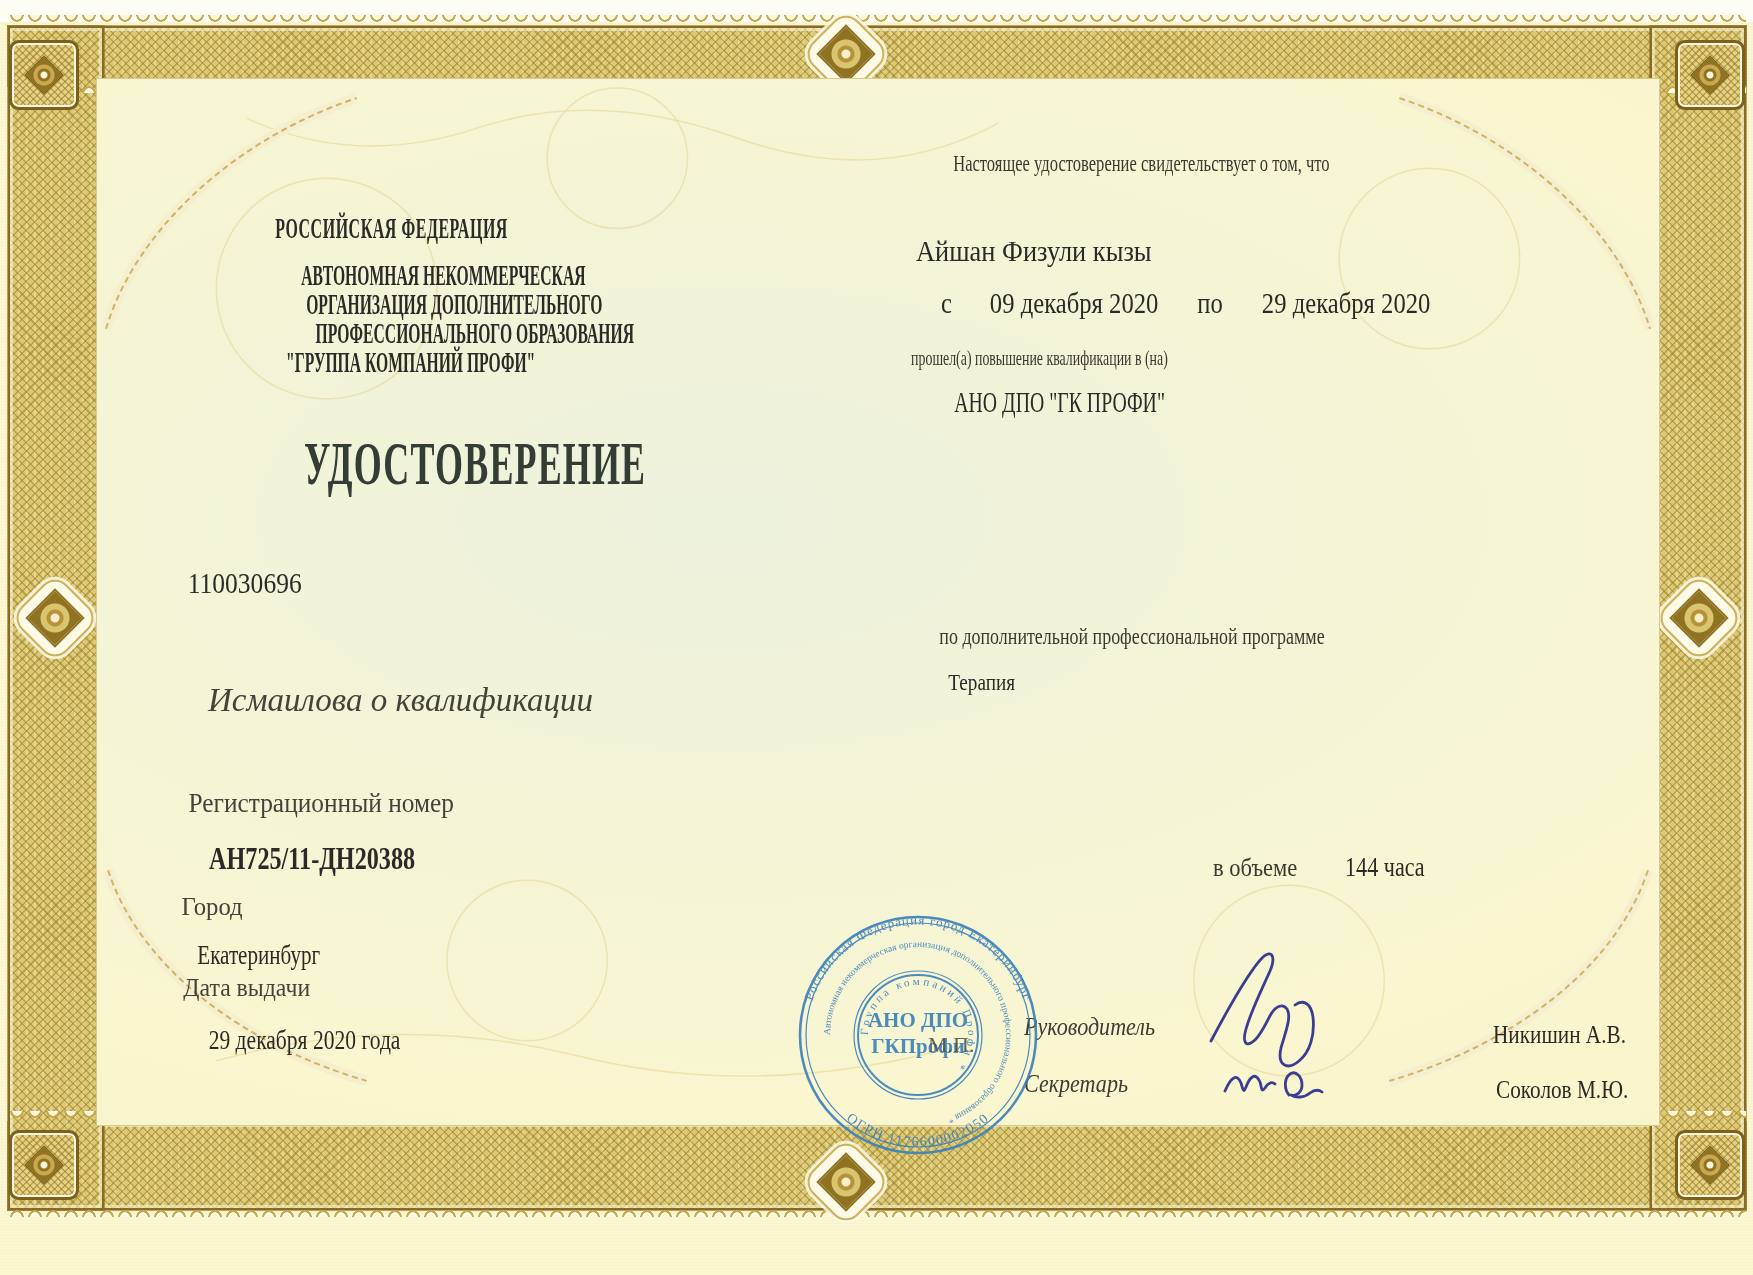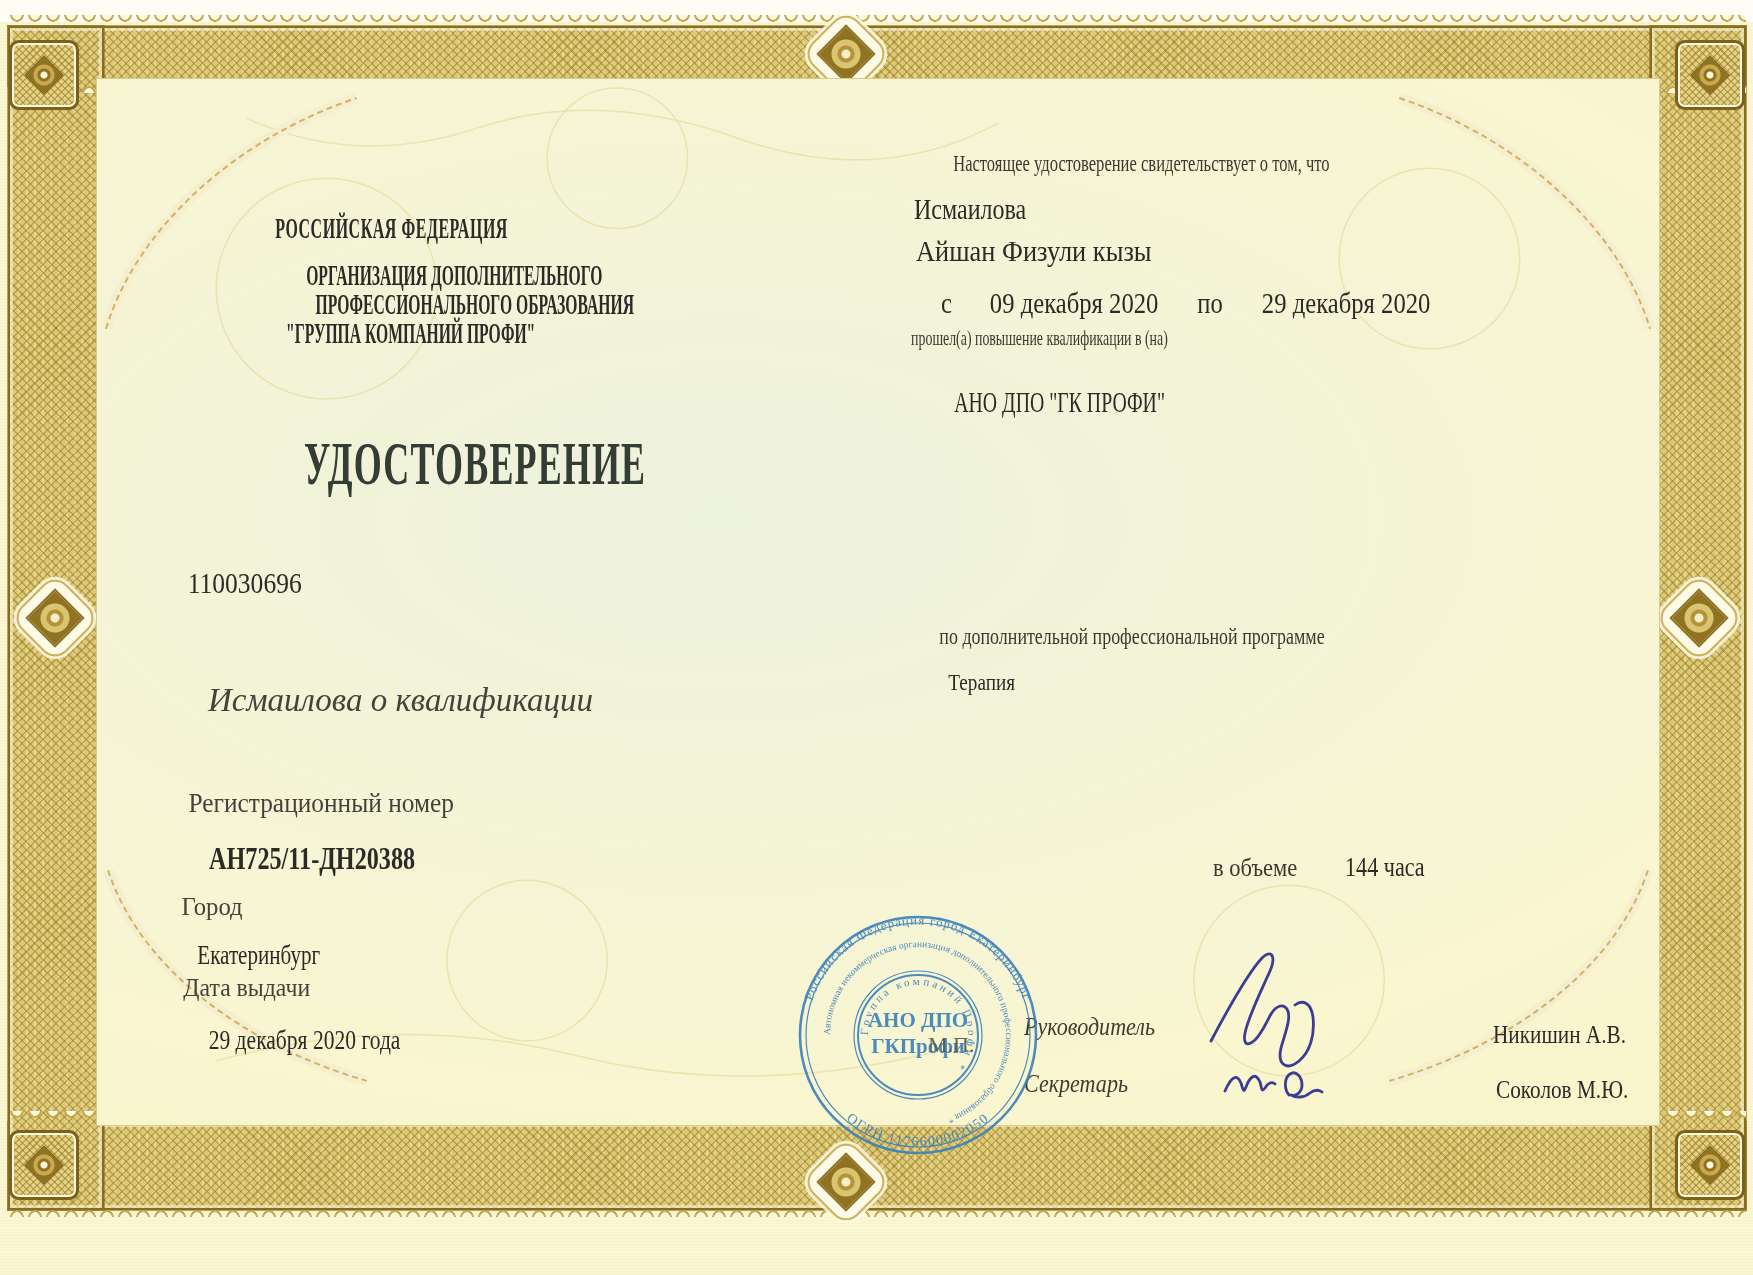--- a/index.html
+++ b/index.html
@@ -88,21 +88,21 @@
   .datelabel { top:974px; font-size:25px; color:#45423a; }
   .dateval   { top:1024px; font-size:28px; }
 
   .statement { top:151px; font-size:23px; color:#3b382f; margin-left:-20px; }
   .surname   { top:192px; font-size:30px; }
   .fullname  { top:234px; font-size:30px; }
   .period    { position:absolute; left:900px; top:287px; width:560px; display:flex;
                justify-content:space-between; padding:0 15px 0 40px; box-sizing:border-box;
                font-size:29px; color:#2c2a26; }
   .period span { display:inline-block; transform:scaleX(.85); }
-  .completed { top:326px; font-size:21px; color:#3b382f; margin-left:-55px; }
+  .completed { top:346px; font-size:21px; color:#3b382f; margin-left:-55px; }
   .institut  { top:385px; font-size:30px; }
   .proglabel { top:624px; font-size:23px; color:#3b382f; margin-left:-15px; }
   .progname  { top:669px; font-size:24px; margin-left:40px; }
   .volume    { position:absolute; left:1213px; top:852px; display:flex; gap:38px; align-items:baseline; }
   .volume .lbl { font-size:25px; color:#3b382f; display:inline-block; transform:scaleX(.9); transform-origin:0 50%; }
   .volume .val { font-size:27px; color:#2c2a26; display:inline-block; transform:scaleX(.82); transform-origin:0 50%; }
   .rolehead { left:1024px; top:1012px; font-size:26px; font-style:italic; color:#3e3b33; text-align:left; }
   .rolesec  { left:1024px; top:1069px; font-size:26px; font-style:italic; color:#3e3b33; text-align:left; }
   .namehead { left:1493px; top:1021px; font-size:25px; text-align:left; }
   .namesec  { left:1496px; top:1076px; font-size:25px; text-align:left; }
@@ -179,37 +179,37 @@
       <path id="rb3" d="M 12,790 C 45,890 150,965 270,1000" stroke="#f6efcf" stroke-width="11"></path>
       <path d="M 12,790 C 45,890 150,965 270,1000" stroke="#cfb461" stroke-width="2" stroke-dasharray="6 4"></path>
       <path id="rb4" d="M 1548,790 C 1515,890 1410,965 1290,1000" stroke="#f6efcf" stroke-width="11"></path>
       <path d="M 1548,790 C 1515,890 1410,965 1290,1000" stroke="#cfb461" stroke-width="2" stroke-dasharray="6 4"></path>
     </g>
   </svg>
 
   <div class="t col-l country"><span class="cx" style="--sx:.55">РОССИЙСКАЯ ФЕДЕРАЦИЯ</span></div>
 
   <div class="t col-l orgblock">
+    <div><span class="cx" style="--sx:.54">АВТОНОМНАЯ НЕКОММЕРЧЕСКАЯ</span></div>
     <div><span class="cx" style="--sx:.54">ОРГАНИЗАЦИЯ ДОПОЛНИТЕЛЬНОГО</span></div>
     <div><span class="cx" style="--sx:.54">ПРОФЕССИОНАЛЬНОГО ОБРАЗОВАНИЯ</span></div>
     <div><span class="cx" style="--sx:.54">"ГРУППА КОМПАНИЙ ПРОФИ"</span></div>
   </div>
 
   <div class="t col-l title"><span class="cx" style="--sx:.58">УДОСТОВЕРЕНИЕ</span></div>
   <div class="t col-l blanknum"><span class="cx" style="--sx:.88">110030696</span></div>
   <div class="t col-l dockind"><span class="cx">Исмаилова о квалификации</span></div>
   <div class="t col-l reglabel"><span class="cx" style="--sx:.94">Регистрационный номер</span></div>
   <div class="t col-l regnum"><span class="cx" style="--sx:.78">АН725/11-ДН20388</span></div>
   <div class="t col-l citylabel"><span class="cx" style="--sx:.95">Город</span></div>
   <div class="t col-l cityval"><span class="cx" style="--sx:.78">Екатеринбург</span></div>
   <div class="t col-l datelabel"><span class="cx" style="--sx:.95">Дата выдачи</span></div>
   <div class="t col-l dateval"><span class="cx" style="--sx:.77">29 декабря 2020 года</span></div>
 
   <div class="t col-r statement"><span class="cx" style="--sx:.72">Настоящее удостоверение свидетельствует о том, что</span></div>
-  <div class="t col-r surname"><span class="cx" style="--sx:.8">Исмаилова</span></div>
   <div class="t col-r fullname"><span class="cx" style="--sx:.88">Айшан Физули кызы</span></div>
 
   <div class="period">
     <span>с</span>
     <span>09 декабря 2020</span>
     <span>по</span>
     <span>29 декабря 2020</span>
   </div>
 
   <div class="t col-r completed"><span class="cx" style="--sx:.66">прошел(а) повышение квалификации в (на)</span></div>

